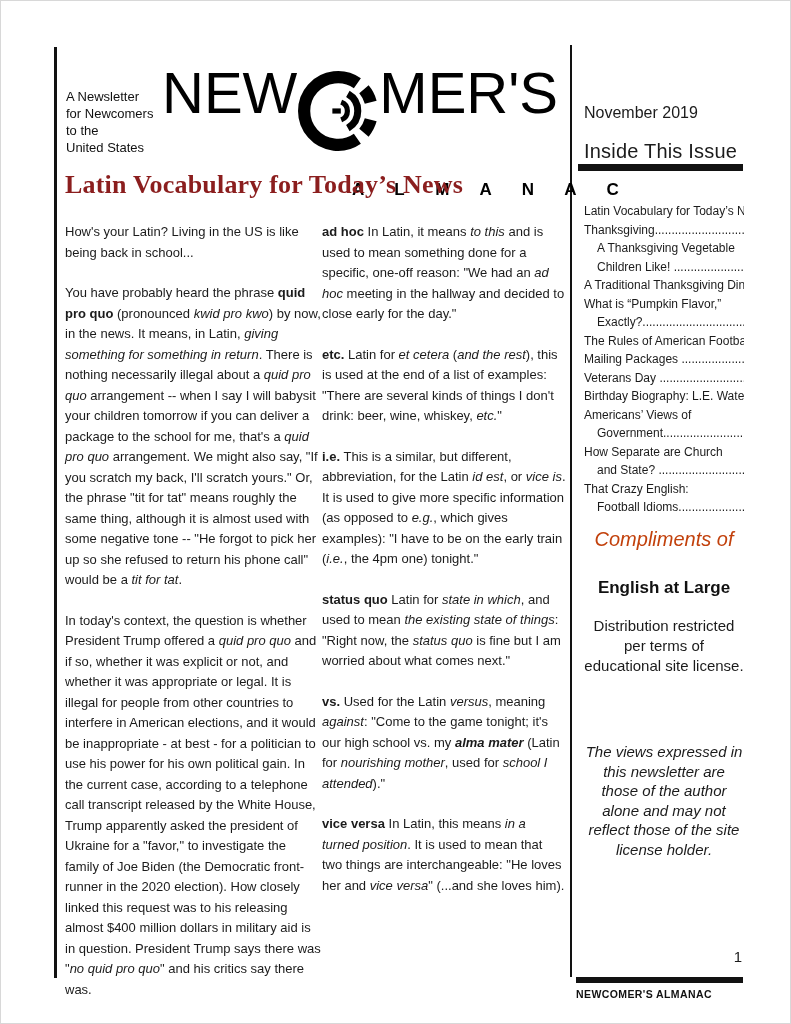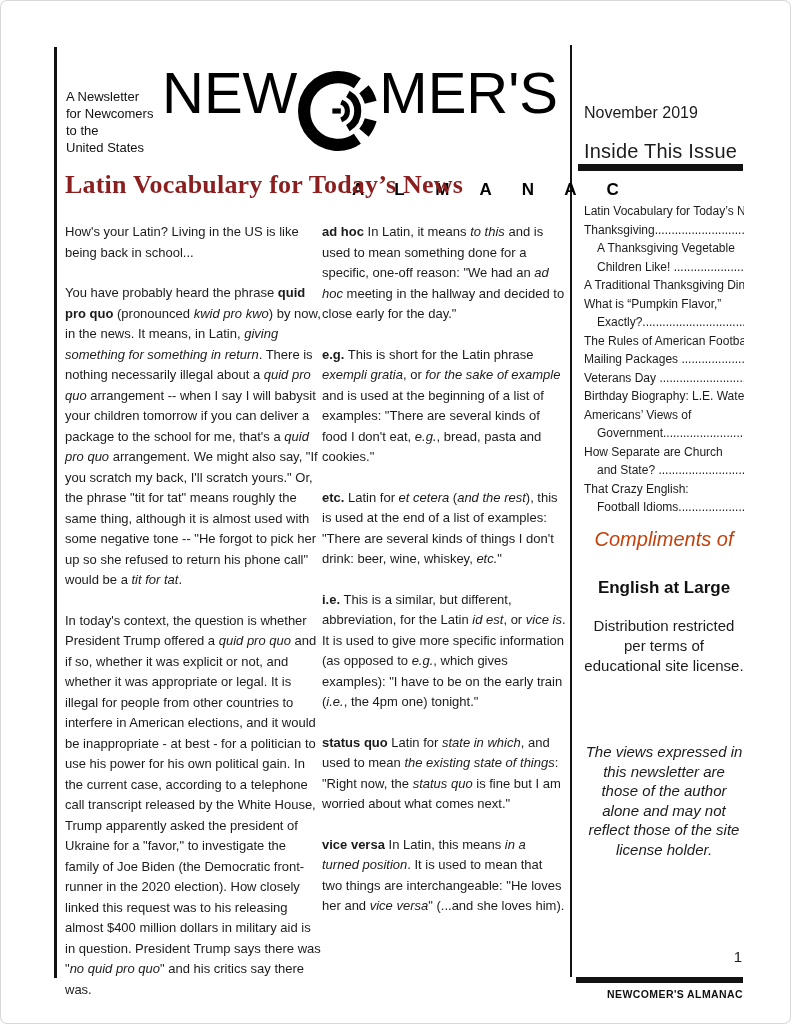--- a/index.html
+++ b/index.html
@@ -1,20 +1,19 @@
 <!DOCTYPE html>
 <html style="--accent: #8b1e1e; --link: #4a6f96;"><head>
 <meta charset="utf-8">
 <style>
   html,body{margin:0;padding:0;background:#ffffff;}
   .page{
     position:relative;width:791px;height:1024px;margin:0 auto;background:#fff;
     font-family:"Liberation Sans",sans-serif;color:#1b1b1b;overflow:hidden;
     box-shadow:inset 0 0 0 1px #d8d8d8;
-    border-radius:7px;
   }
   
   .left-rule{position:absolute;left:54px;top:47px;width:3px;height:931px;background:#121212;}
   .side-divider{position:absolute;left:570px;top:45px;width:2px;height:932px;background:#121212;}
 
   
   .tagline{position:absolute;left:66px;top:88px;font-size:13px;line-height:17px;font-weight:400;color:#111;}
   .logo{position:absolute;left:162px;top:64px;display:flex;color:#000;}
   .logo-word{font-size:58px;line-height:1;letter-spacing:0px;font-weight:400;white-space:nowrap;}
   .logo-spiral{margin:0 -6px;}
@@ -36,21 +35,21 @@
   .side-heading-bar{position:absolute;left:578px;top:164px;width:165px;height:7px;background:#121212;}
   .toc{top:202px;font-size:12px;line-height:18.5px;}
   .toc-line{white-space:nowrap;overflow:hidden;}
   .toc-line.indent{padding-left:13px;}
   .compliments{top:528px;width:168px;left:580px;font-size:20px;font-style:italic;text-align:center;color:#c2410c;}
   .sponsor{top:578px;text-align:center;font-size:17px;font-weight:700;color:#111;}
   .distribution{top:616px;text-align:center;font-size:15px;line-height:20px;}
   .disclaimer{top:742px;text-align:center;font-size:15px;line-height:19.5px;font-style:italic;}
   .page-num{top:948px;text-align:right;font-size:15px;width:158px;left:584px;}
   .footer-bar{position:absolute;left:576px;top:977px;width:167px;height:6px;background:#121212;}
-  .footer-brand{position:absolute;left:576px;top:988px;width:167px;text-align:right;
+  .footer-brand{position:absolute;left:576px;top:988px;width:167px;
     font-size:10.5px;font-weight:700;letter-spacing:0.4px;white-space:nowrap;color:#111;}
 </style>
 </head>
 <body>
 
 <div class="page">
 
   <div class="left-rule"></div>
   <div class="side-divider"></div>
 
@@ -80,24 +79,24 @@
   <div class="headline">Latin Vocabulary for Today’s News</div>
 
   <div class="col col-1">
       <p>How's your Latin? Living in the US is like being back in school...</p>
       <p>You have probably heard the phrase <b>quid pro quo</b> (pronounced <i>kwid pro kwo</i>) by now, in the news. It means, in Latin, <i>giving something for something in return</i>. There is nothing necessarily illegal about a <i>quid pro quo</i> arrangement -- when I say I will babysit your children tomorrow if you can deliver a package to the school for me, that's a <i>quid pro quo</i> arrangement. We might also say, "If you scratch my back, I'll scratch yours." Or, the phrase "tit for tat" means roughly the same thing, although it is almost used with some negative tone -- "He forgot to pick her up so she refused to return his phone call" would be a <i>tit for tat</i>.</p>
       <p>In today's context, the question is whether President Trump offered a <i>quid pro quo</i> and if so, whether it was explicit or not, and whether it was appropriate or legal. It is illegal for people from other countries to interfere in American elections, and it would be inappropriate - at best - for a politician to use his power for his own political gain. In the current case, according to a telephone call transcript released by the White House, Trump apparently asked the president of Ukraine for a "favor," to investigate the family of Joe Biden (the Democratic front-runner in the 2020 election). How closely linked this request was to his releasing almost $400 million dollars in military aid is in question. President Trump says there was "<i>no quid pro quo</i>" and his critics say there was.</p>
       <p>Here are a few other Latin phrases that Americans use often:</p>
     </div>
   <div class="col col-2">
       <p><b>ad hoc</b> In Latin, it means <i>to this</i> and is used to mean something done for a specific, one-off reason: "We had an <i>ad hoc</i> meeting in the hallway and decided to close early for the day."</p>
-      <p><b>e.g.</b> This is short for the Latin phrase <i>exempli gratia</i>, or <i>for the sake of example</i> and is used at the beginning of a list of examples: "There are several kinds of food I don't eat, <i>e.g.</i>, bread, pasta and cookies."</p>
       <p><b>etc.</b> Latin for <i>et cetera</i> (<i>and the rest</i>), this is used at the end of a list of examples: "There are several kinds of things I don't drink: beer, wine, whiskey, <i>etc.</i>"</p>
       <p><b>i.e.</b> This is a similar, but different, abbreviation, for the Latin <i>id est</i>, or <i>vice is</i>. It is used to give more specific information (as opposed to <i>e.g.</i>, which gives examples): "I have to be on the early train (<i>i.e.</i>, the 4pm one) tonight."</p>
       <p><b>status quo</b> Latin for <i>state in which</i>, and used to mean <i>the existing state of things</i>: "Right now, the <i>status quo</i> is fine but I am worried about what comes next."</p>
+      <p><b>vs.</b> Used for the Latin <i>versus</i>, meaning <i>against</i>: "Come to the game tonight; it's our high school vs. my <b><i>alma mater</i></b> (Latin for <i>nourishing mother</i>, used for <i>school I attended</i>)."</p>
       <p><b>vice versa</b> In Latin, this means <i>in a turned position</i>. It is used to mean that two things are interchangeable: "He loves her and <i>vice versa</i>" (...and she loves him).</p>
     </div>
 
   <div class="side side-date">November 2019</div>
   <div class="side side-heading">Inside This Issue</div>
   <div class="side-heading-bar"></div>
 
   <div class="side toc">
       <div class="toc-line"><span>Latin Vocabulary for Today’s News....</span></div>
       <div class="toc-line"><span>Thanksgiving..................................</span></div>

